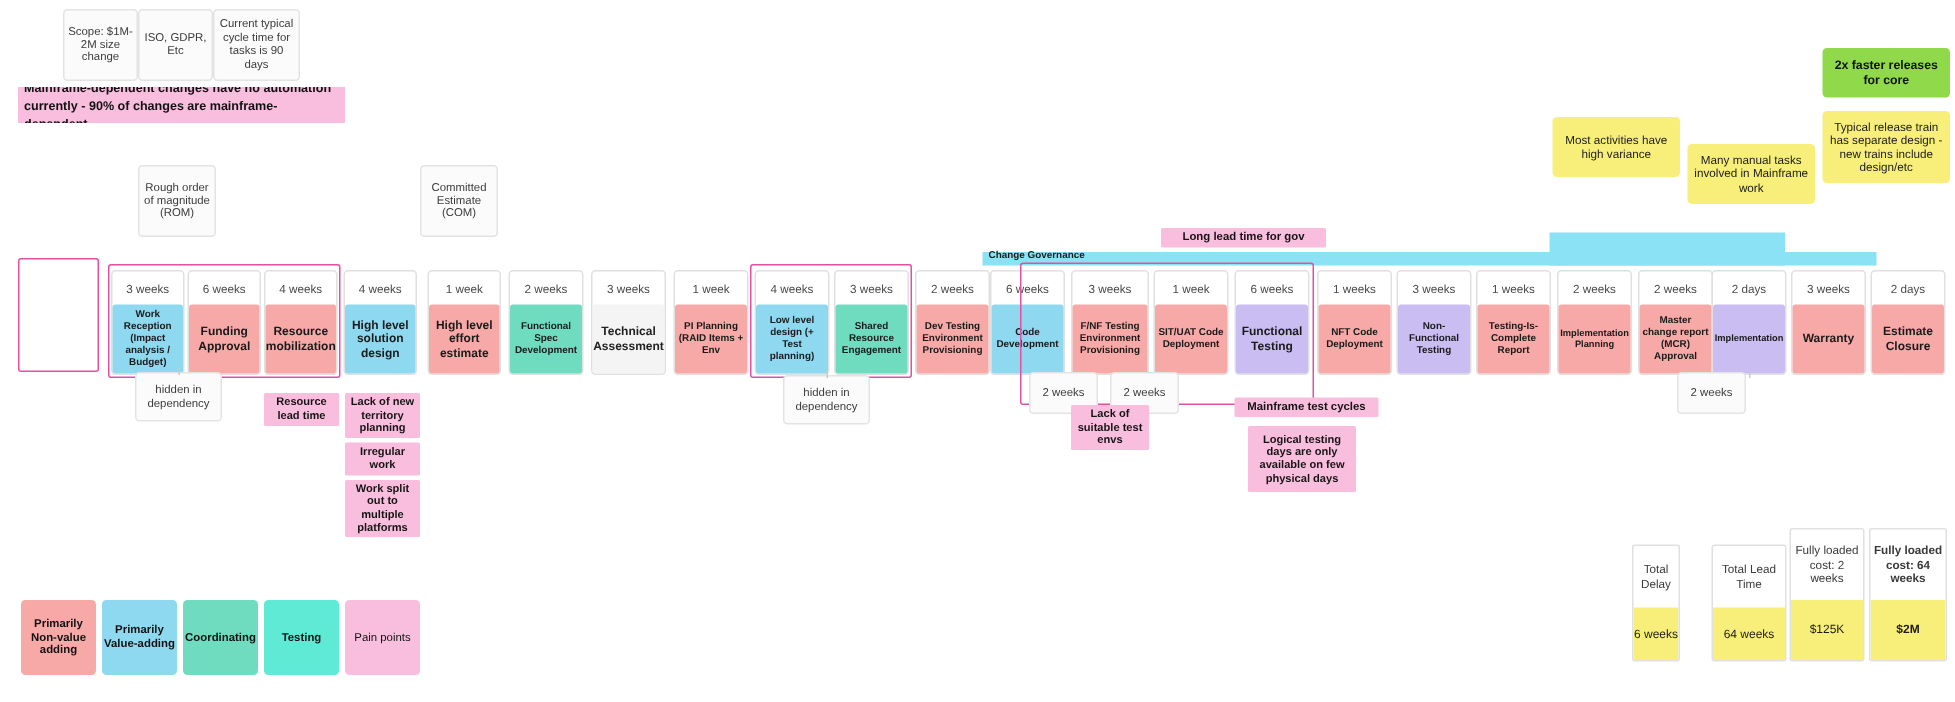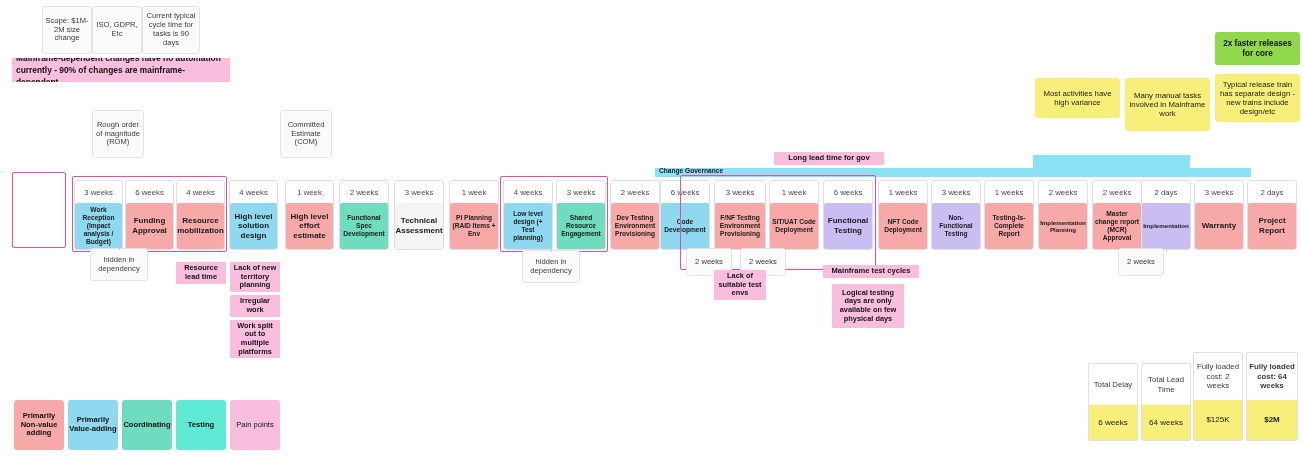--- a/index.html
+++ b/index.html
@@ -295,21 +295,21 @@
     <div class="body testing tiny">Implementation</div>
   </div>
 
   <div class="abs proc" style="left:1194px; top:180px; width:50px; height:70px;">
     <div class="dur">3 weeks</div>
     <div class="body nonvalue">Warranty</div>
   </div>
 
   <div class="abs proc" style="left:1247px; top:180px; width:50px; height:70px;">
     <div class="dur">2 days</div>
-    <div class="body nonvalue">Project Report</div>
+    <div class="body nonvalue">Estimate Closure</div>
   </div>
 
   <div class="abs group-outline" style="left:12px;  top:172px; width:54px;  height:76px;"></div>
   <div class="abs group-outline" style="left:72px;  top:176px; width:155px; height:76px;"></div>
   <div class="abs group-outline" style="left:500px; top:176px; width:108px; height:76px;"></div>
   <div class="abs group-outline" style="left:680px; top:175px; width:196px; height:95px;"></div>
 
   <div class="abs card ctx" style="left:90px; top:248px; width:58px; height:33px;">hidden in dependency</div>
   <div class="abs card ctx" style="left:522px; top:250px; width:58px; height:33px;">hidden in dependency</div>
   <div class="abs card ctx" style="left:686px; top:248px; width:46px; height:28px;">2 weeks</div>
@@ -322,32 +322,32 @@
 
   <div class="abs card pain" style="left:176px; top:262px; width:50px; height:22px;">Resource lead time</div>
   <div class="abs card pain" style="left:230px; top:262px; width:50px; height:30px;">Lack of new territory planning</div>
   <div class="abs card pain" style="left:230px; top:295px; width:50px; height:22px;">Irregular work</div>
   <div class="abs card pain" style="left:230px; top:320px; width:50px; height:38px;">Work split out to multiple platforms</div>
   <div class="abs card pain" style="left:714px; top:270px; width:52px; height:30px;">Lack of suitable test envs</div>
   <div class="abs card pain wide" style="left:823px; top:265px; width:96px; height:13px;">Mainframe test cycles</div>
   <div class="abs card pain" style="left:832px; top:284px; width:72px; height:44px;">Logical testing days are only available on few physical days</div>
 
   <div class="abs card yellow" style="left:1035px; top:78px; width:85px; height:40px;">Most activities have high variance</div>
-  <div class="abs card yellow" style="left:1125px; top:78px; width:85px; height:53px;text-align:center;">Many manual tasks involved in Mainframe work</div>
+  <div class="abs card yellow" style="left:1125px; top:96px; width:85px; height:40px;text-align:center;">Many manual tasks involved in Mainframe work</div>
   <div class="abs card yellow" style="left:1215px; top:74px; width:85px; height:48px;">Typical release train has separate design - new trains include design/etc</div>
 
   <div class="abs card green" style="left:1215px; top:16px; width:85px; height:33px;margin-top:16px;">2x faster releases for core</div>
 
   <div class="abs card" style="left:14px; top:400px; width:50px; height:50px; background:#f7a9a8; border-radius:3px; font-size:7.6px; font-weight:bold; color:#111;">Primarily Non-value adding</div>
   <div class="abs card" style="left:68px; top:400px; width:50px; height:50px; background:#8ed9ef; border-radius:3px; font-size:7.6px; font-weight:bold; color:#111;">Primarily Value-adding</div>
   <div class="abs card" style="left:122px; top:400px; width:50px; height:50px; background:#6fdcc0; border-radius:3px; font-size:7.6px; font-weight:bold; color:#111;">Coordinating</div>
   <div class="abs card" style="left:176px; top:400px; width:50px; height:50px; background:#5eead4; border-radius:3px; font-size:7.6px; font-weight:bold; color:#111;">Testing</div>
   <div class="abs card" style="left:230px; top:400px; width:50px; height:50px; background:#f9bede; border-radius:3px; font-size:7.6px; font-weight:normal; color:#111;">Pain points</div>
 
-  <div class="abs metric" style="left:1088px; top:363px; width:50px; height:78px;">
+  <div class="abs metric" style="left:1088px; top:363px; width:32px; height:78px;">
     <div class="mlabel">Total Delay</div>
     <div class="mval">6 weeks</div>
   </div>
   <div class="abs metric" style="left:1141px; top:363px; width:50px; height:78px;">
     <div class="mlabel">Total Lead Time</div>
     <div class="mval">64 weeks</div>
   </div>
   <div class="abs metric" style="left:1193px; top:352px; width:50px; height:89px;">
     <div class="mlabel">Fully loaded cost: 2 weeks</div>
     <div class="mval">$125K</div>

